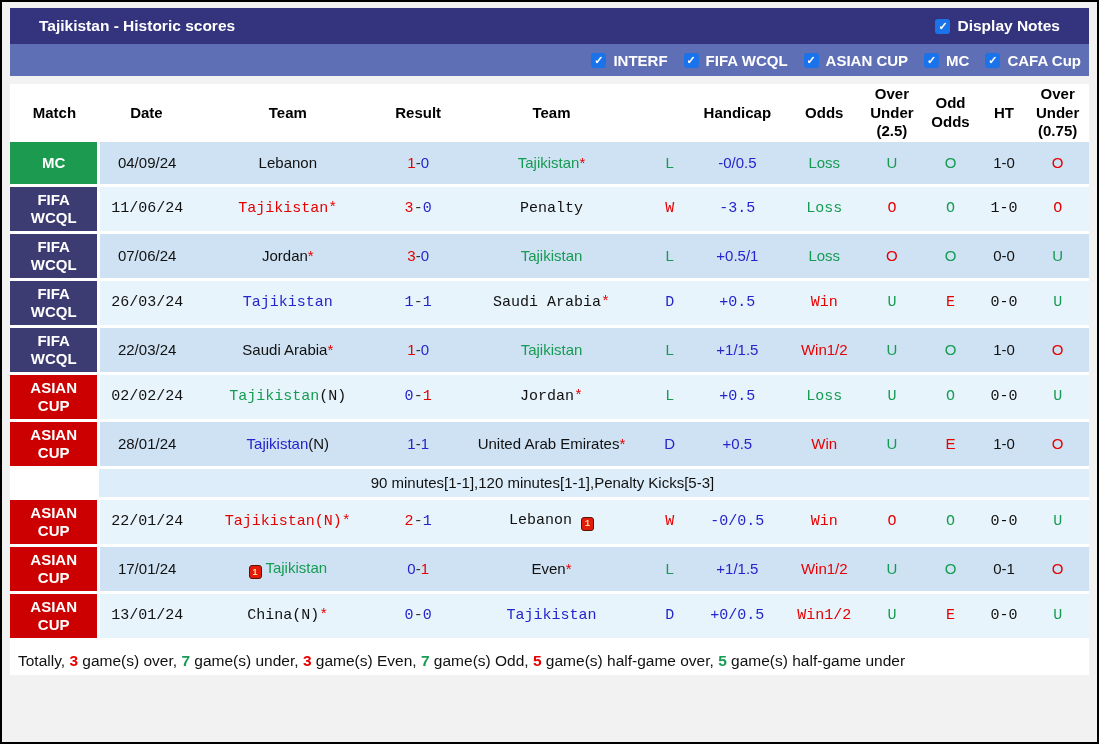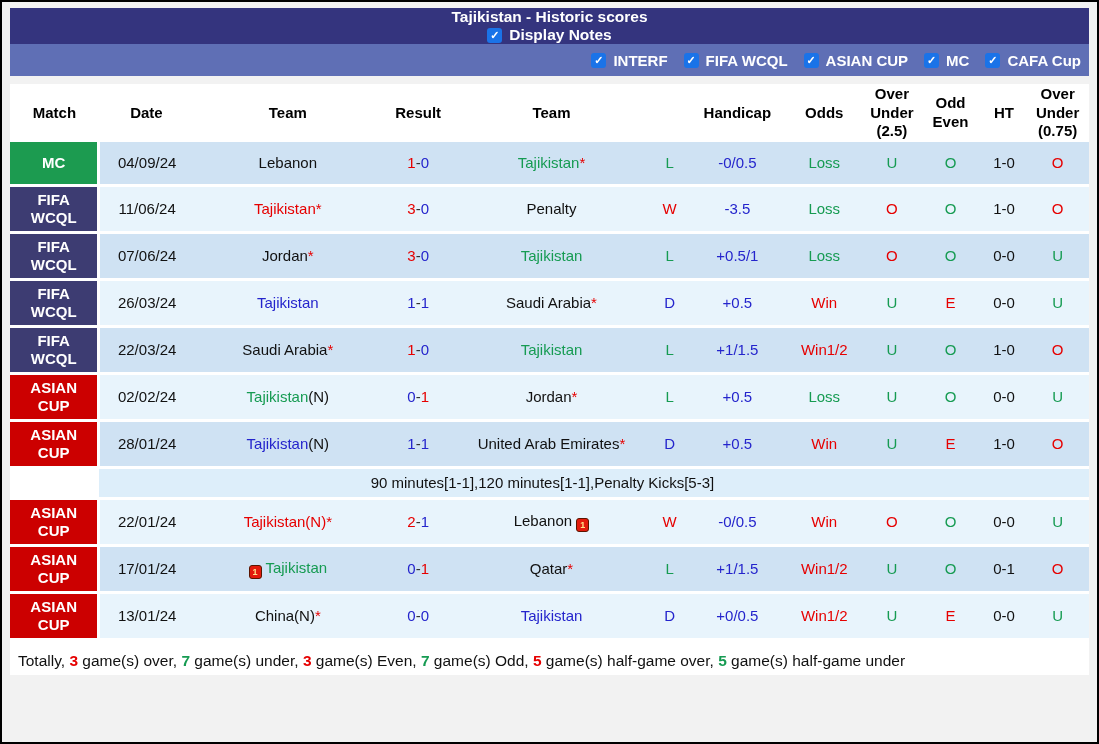--- a/index.html
+++ b/index.html
@@ -5,21 +5,21 @@
   * { box-sizing: border-box; }
   body { margin: 0; background: #fff; font-family: "Liberation Sans", sans-serif; }
   .page {
     width: 1099px; height: 744px; border: 2px solid #000;
     background: #f2f2f2; padding: 6px 8px; overflow: hidden;
   }
   
   .titlebar {
     background: #34347e; color: #fff; height: 36px;
     display: flex; align-items: center; justify-content: space-between;
-    padding: 0 29px; font-weight: bold; font-size: 15.5px; flex-direction: column;
+    padding: 0 29px; font-weight: bold; font-size: 15.5px;
   }
   .filterbar {
     background: #5f6fb5; color: #fff; height: 32px;
     display: flex; align-items: center; justify-content: flex-end;
     gap: 16px; font-weight: bold; font-size: 15px; padding: 0 8px;
   }
   .cbgroup { display: inline-flex; align-items: center; gap: 7px; cursor: pointer; }
   .cb {
     width: 15px; height: 15px; border-radius: 3px; background: #1a73e8;
     display: inline-flex; align-items: center; justify-content: center;
@@ -33,21 +33,21 @@
   }
   
   .tablewrap { margin-top: 8px; background: #fff; }
   table { width: 100%; border-collapse: collapse; table-layout: fixed; font-size: 15px; }
   thead th { font-weight: bold; color: #000; height: 58px; vertical-align: middle; padding: 0 1px; line-height: 1.25; background: #fff; }
   td { text-align: center; vertical-align: middle; border-bottom: 3px solid #fff; padding: 0 2px; overflow: hidden; }
   tbody tr { height: 47px; }
   tbody tr.first { height: 43px; }
   tbody tr.note-row { height: 31px; }
   tr.dark td.data { background: #cfe2f3; margin-top: 43px; }
-  tr.light td.data { background: #e8f4fc; }
+  tr.light td.data { background: #e8f4fc; font-family: Liberation Mono, monospace; }
   td.badge { color: #fff; font-weight: bold; border-right: 3px solid #fff; line-height: 1.2; padding: 0 4px; }
   .badge-mc   { background: #1c9b50; }
   .badge-fifa { background: #3d3c72; }
   .badge-asian{ background: #cc0000; }
   td.notecell { background: #ddeefa; padding-right: 105px; color: #111; }
   .c-red   { color: #e60000; }
   .c-green { color: #169b52; }
   .c-blue  { color: #2424cc; }
   .c-black { color: #111; }
   .c-dash  { color: #333; }
@@ -120,21 +120,21 @@
         <tr>
           <th>Match</th>
           <th>Date</th>
           <th>Team</th>
           <th>Result</th>
           <th>Team</th>
           <th></th>
           <th>Handicap</th>
           <th>Odds</th>
           <th>Over Under (2.5)</th>
-          <th>Odd Even</th>
+          <th>Odd Odds</th>
           <th>HT</th>
           <th>Over Under (0.75)</th>
         </tr>
       </thead>
       <tbody id="rows">
           <tr class="dark first">
             <td class="badge badge-mc">MC</td>
             <td class="data c-black">04/09/24</td>
             <td class="data"><span class="c-black">Lebanon</span></td>
             <td class="data"><span class="c-red">1</span><span class="c-dash">-</span><span class="c-blue">0</span></td>
@@ -247,21 +247,21 @@
             <td class="data c-red">O</td>
             <td class="data c-green">O</td>
             <td class="data c-black">0-0</td>
             <td class="data c-green">U</td>
           </tr>
           <tr class="dark">
             <td class="badge badge-asian">ASIAN CUP</td>
             <td class="data c-black">17/01/24</td>
             <td class="data"><span class="card-icon">1</span> <span class="c-green">Tajikistan</span></td>
             <td class="data"><span class="c-blue">0</span><span class="c-dash">-</span><span class="c-red">1</span></td>
-            <td class="data"><span class="c-black">Qatar</span><span class="star">*</span></td>
+            <td class="data"><span class="c-black">Even</span><span class="star">*</span></td>
             <td class="data c-green">L</td>
             <td class="data c-blue">+1/1.5</td>
             <td class="data c-red">Win1/2</td>
             <td class="data c-green">U</td>
             <td class="data c-green">O</td>
             <td class="data c-black">0-1</td>
             <td class="data c-red">O</td>
           </tr>
           <tr class="light">
             <td class="badge badge-asian">ASIAN CUP</td>

